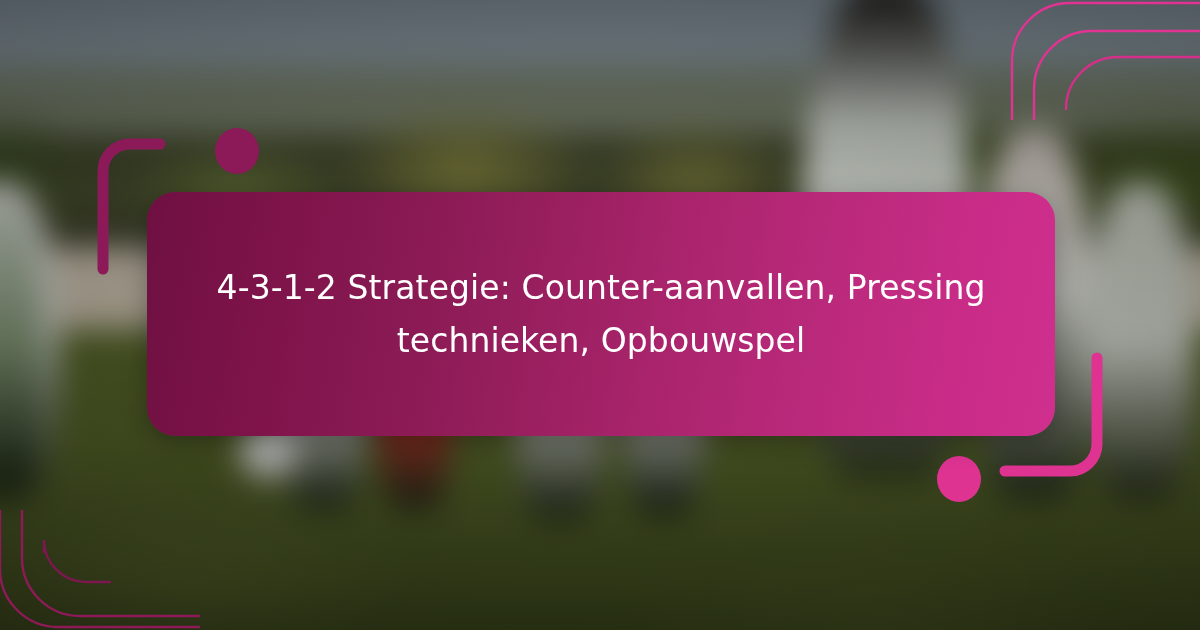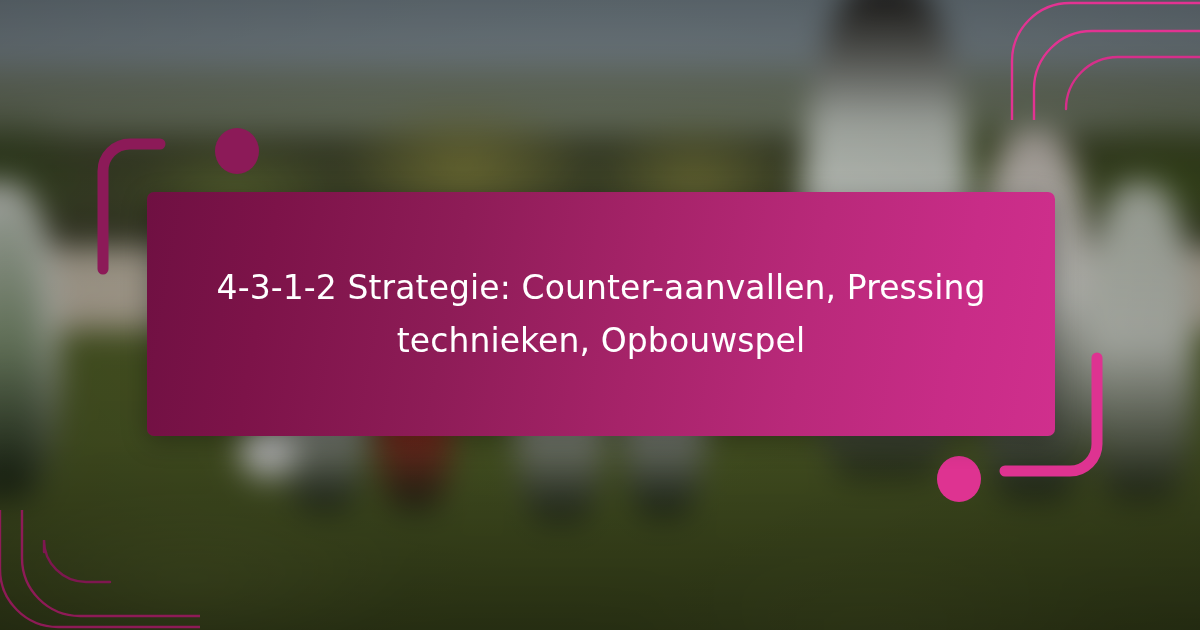--- a/index.html
+++ b/index.html
@@ -93,21 +93,21 @@
     border-radius:50%;
   }
   #dot-tl { left:215px; top:128px; background:#8C1A58; }
   #dot-br { left:937px; top:456px; background:#DE3391; }
 
   
   #title-card {
     position:absolute;
     left:147px; top:192px;
     width:908px; height:244px;
-    border-radius:7px;
+    border-radius:28px;
     background:linear-gradient(100deg,
         #6F1042 0%,
         #7D1349 14%,
         #8E1C57 34%,
         #A62369 54%,
         #B9297A 72%,
         #C82C87 88%,
         #D02F8D 100%);
     box-shadow:0 6px 26px rgba(0,0,0,0.30);
     display:flex;

